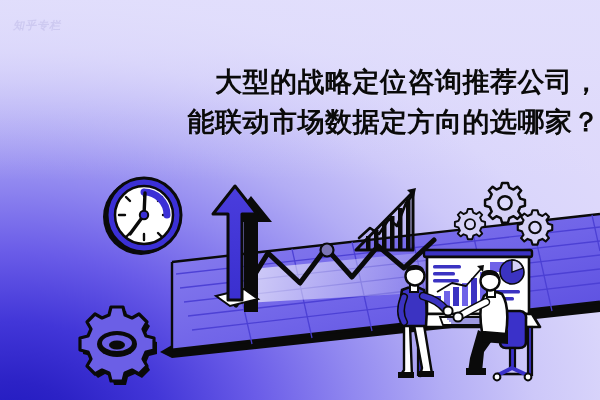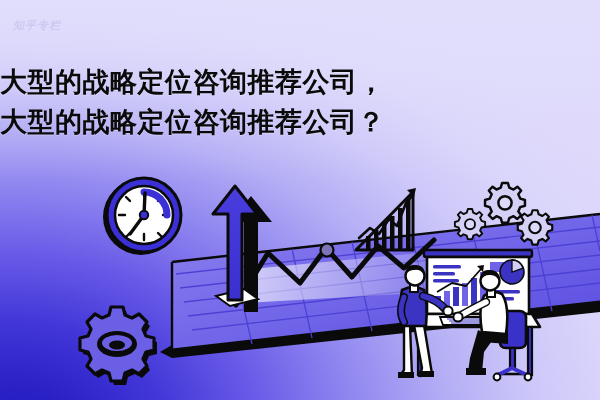--- a/index.html
+++ b/index.html
@@ -59,21 +59,21 @@
     user-select: none;
     white-space: nowrap;
   }
 
   
   .headline {
     position: absolute;
     left: 0;
     right: 0;
     top: 62px;
-    text-align: left;
+    text-align: right;
     color: #0a0a0a;
     font-weight: 900;
     font-size: 27px;
     line-height: 40px;
     letter-spacing: 0.5px;
     text-shadow: 0 1px 0 rgba(255,255,255,0.25);
   }
   .headline .ln {
     display: block;
     white-space: nowrap;
@@ -92,21 +92,21 @@
 <div id="poster">
 
   <div class="bg-base"></div>
   <div class="bg-glow"></div>
   <div class="bg-topwash"></div>
 
   <div class="watermark">知乎专栏</div>
 
   <div class="headline">
     <span class="ln">大型的战略定位咨询推荐公司，</span>
-    <span class="ln">大型的战略定位咨询推荐公司？</span>
+    <span class="ln">能联动市场数据定方向的选哪家？</span>
   </div>
 
   <div class="stage">
     <svg width="600" height="400" viewBox="0 0 600 400" xmlns="http://www.w3.org/2000/svg">
       <defs>
         <linearGradient id="gridGrad" x1="0" y1="0" x2="1" y2="1">
           <stop offset="0%" stop-color="#8d82ef"></stop>
           <stop offset="55%" stop-color="#6f63e8"></stop>
           <stop offset="100%" stop-color="#5649de"></stop>
         </linearGradient>

